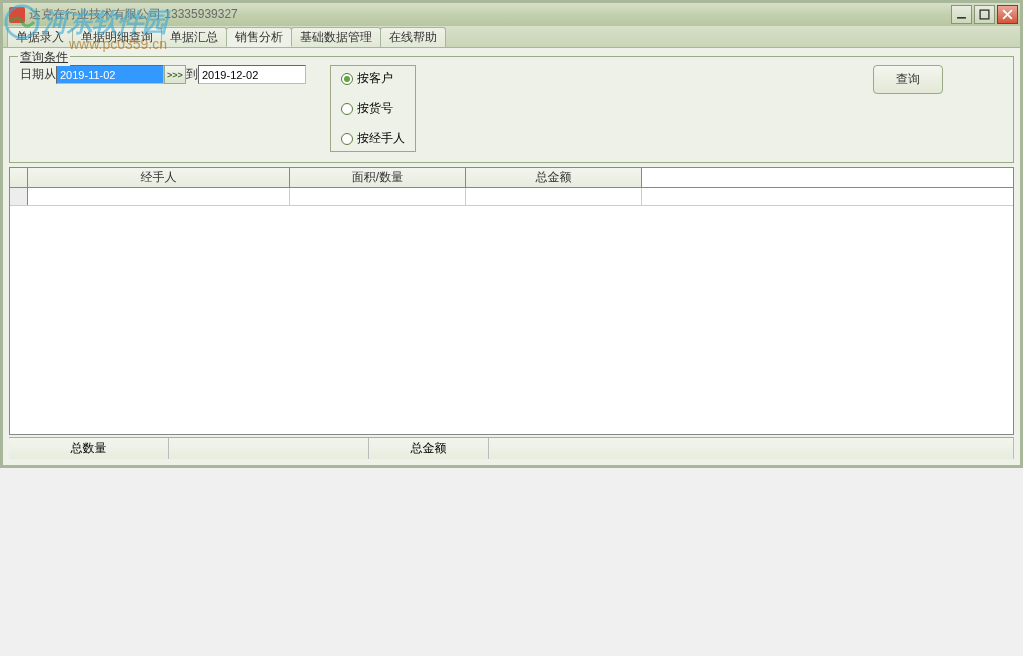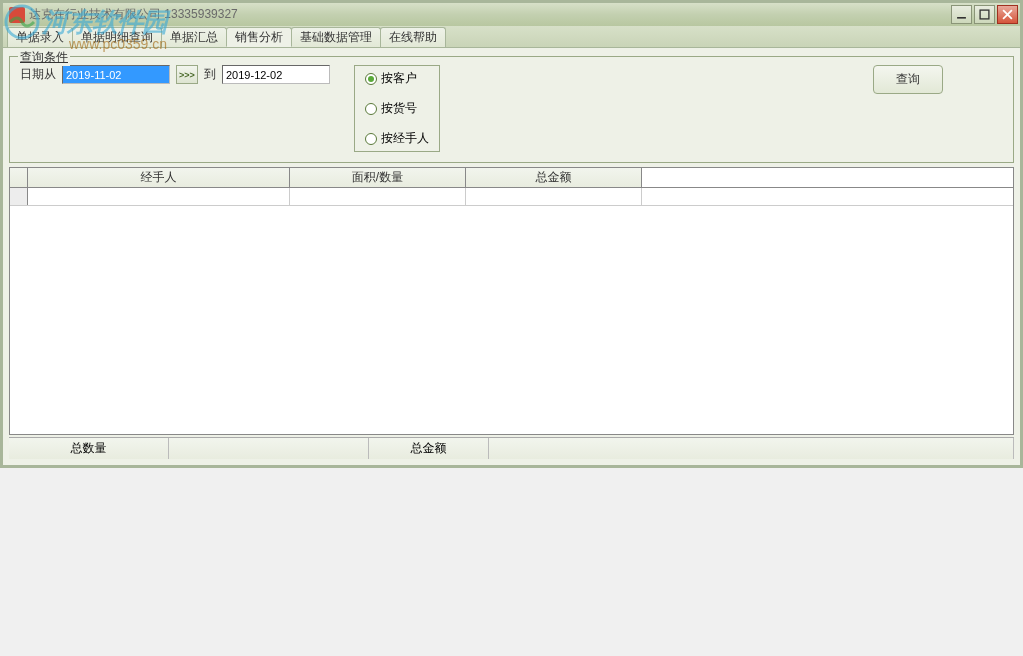--- a/index.html
+++ b/index.html
@@ -104,21 +104,21 @@
       padding: 0 2px;
       font-size: 12px;
       color: #333;
       text-decoration: underline;
     }
     .filter-row {
       display: flex;
       align-items: flex-start;
       gap: 4px;
     }
-    .date-section { display: flex; align-items: center; gap: 6px; }
+    .date-section { display: flex; align-items: center; gap: 0; }
     .date-label { font-size: 12px; color: #333; }
     .date-input {
       width: 108px; height: 19px;
       border: 1px inset #bbb;
       background: #fff;
       padding: 1px 3px;
       font-family: inherit;
       font-size: 11px;
     }
     .date-input.selected {

